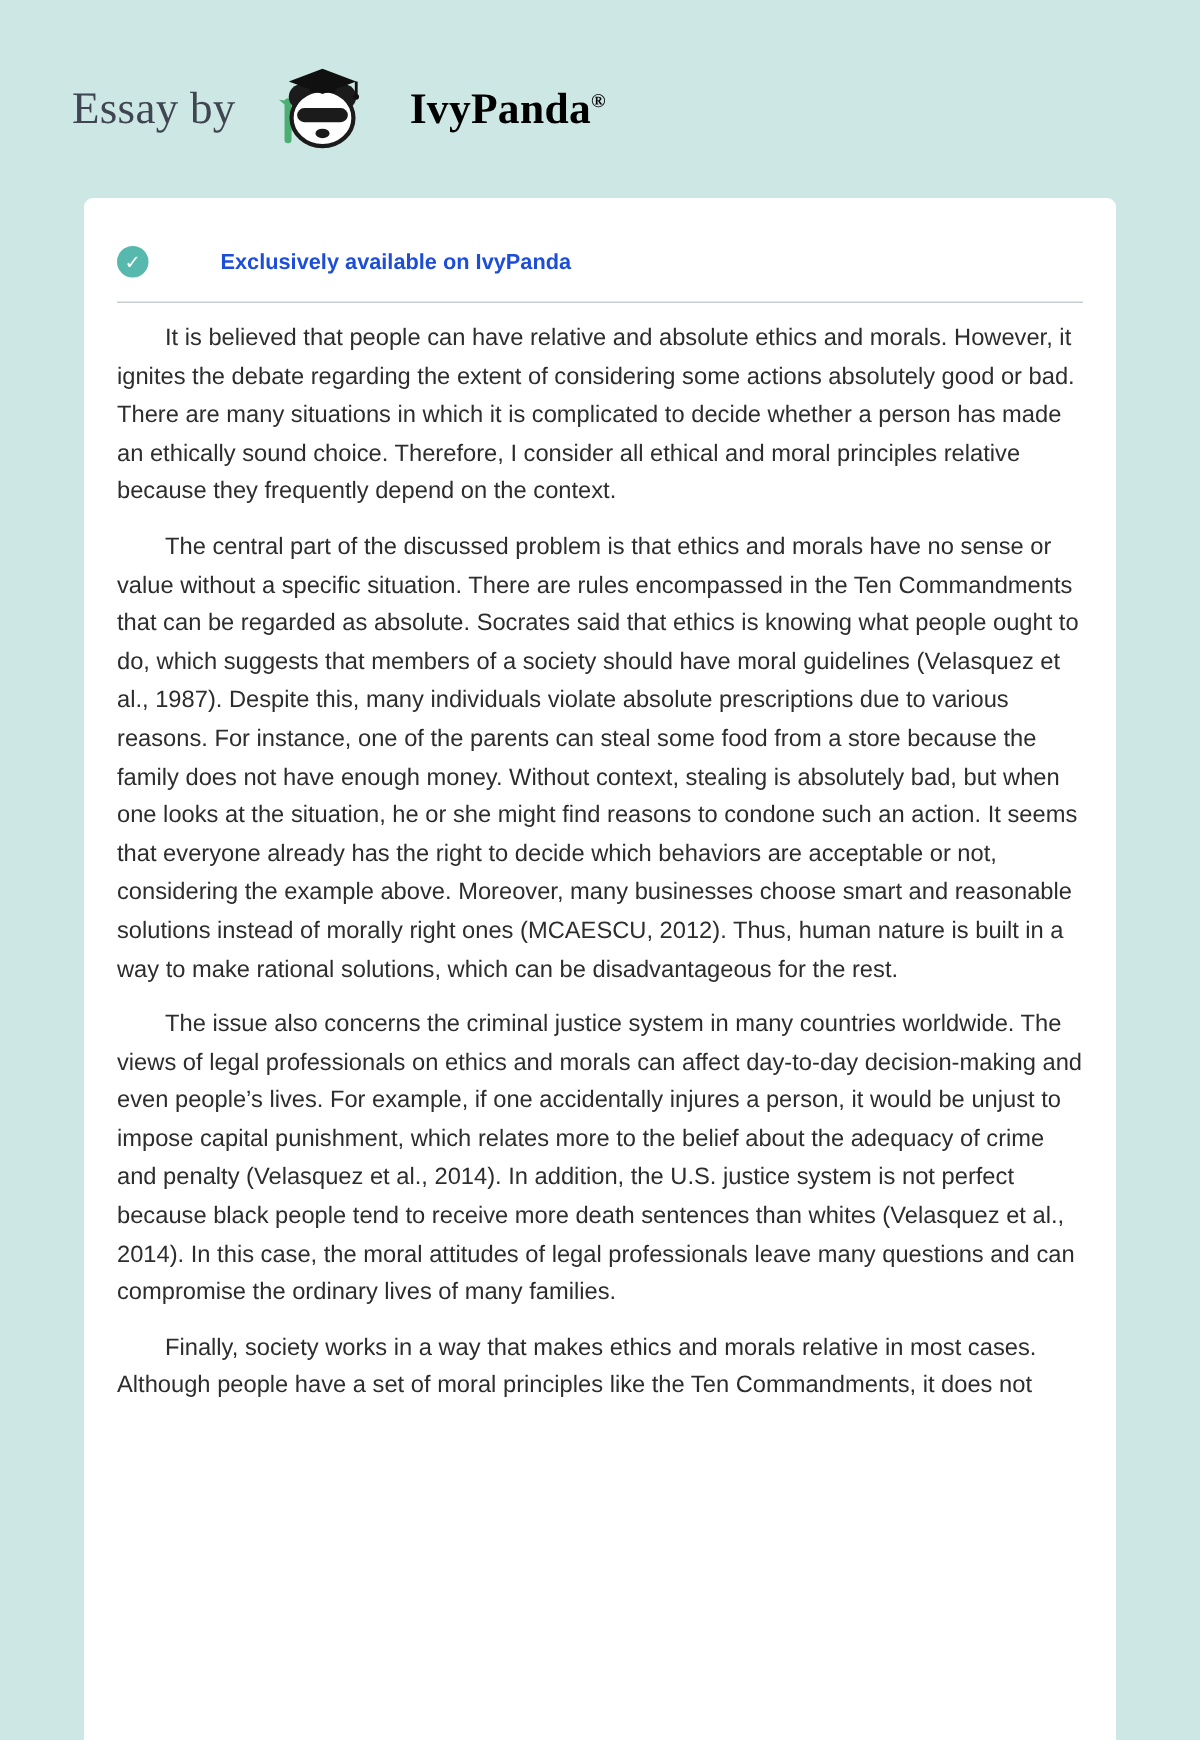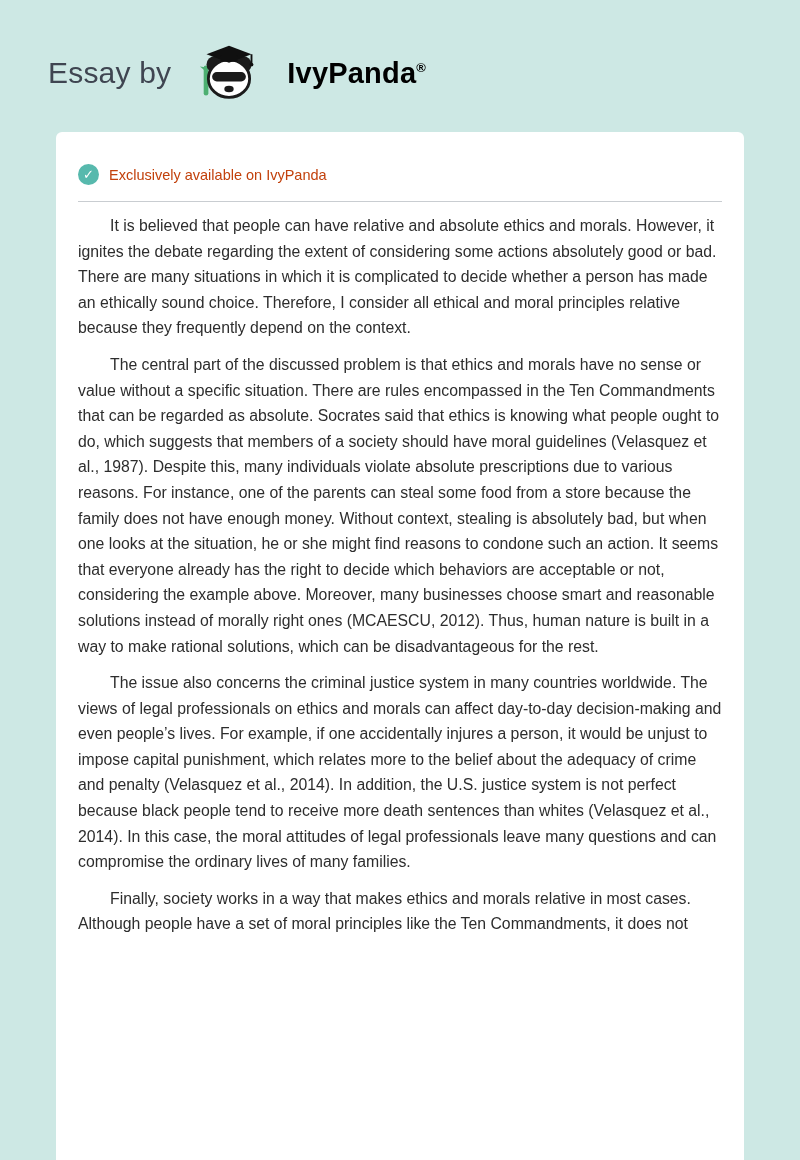--- a/index.html
+++ b/index.html
@@ -9,20 +9,21 @@
     overflow: hidden;
     background: #cde8e4;
     font-family: "Liberation Sans", "DejaVu Sans", sans-serif;
   }
   .header {
     display: flex;
     align-items: center;
     gap: 28px;
     padding: 36px 0 0 48px;
     height: 110px;
+    font-family: Liberation Serif, serif;
   }
   .essay-by {
     font-size: 30px;
     color: #3f4551;
     letter-spacing: 0.2px;
   }
   .logo {
     width: 60px;
     height: 60px;
     flex: 0 0 auto;
@@ -64,22 +65,23 @@
     border-radius: 50%;
     background: #57b9ad;
     color: #ffffff;
     font-size: 13px;
     line-height: 21px;
     text-align: center;
     flex: 0 0 auto;
   }
   .badge-label {
     font-size: 14.5px;
-    font-weight: 400;
-    color: #c2410c;
+    font-weight: 700;
+    color: #1d4ed8;
+    margin-left: 38px;
   }
   .divider {
     border: none;
     border-top: 1px solid #c9cdd1;
     margin: 14px 0 6px 0;
   }
   .essay p {
     font-size: 15.8px;
     line-height: 25.6px;
     color: #2d2d2d;

